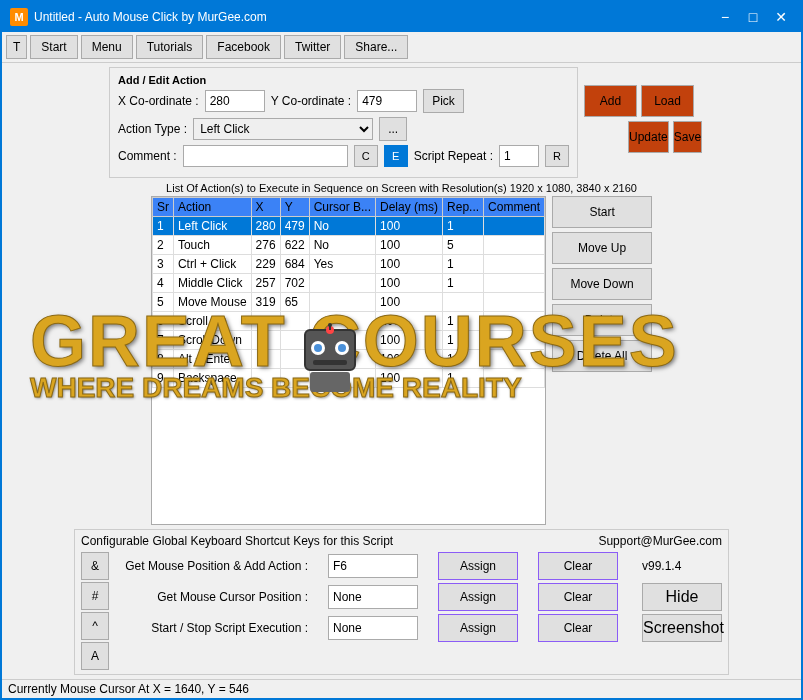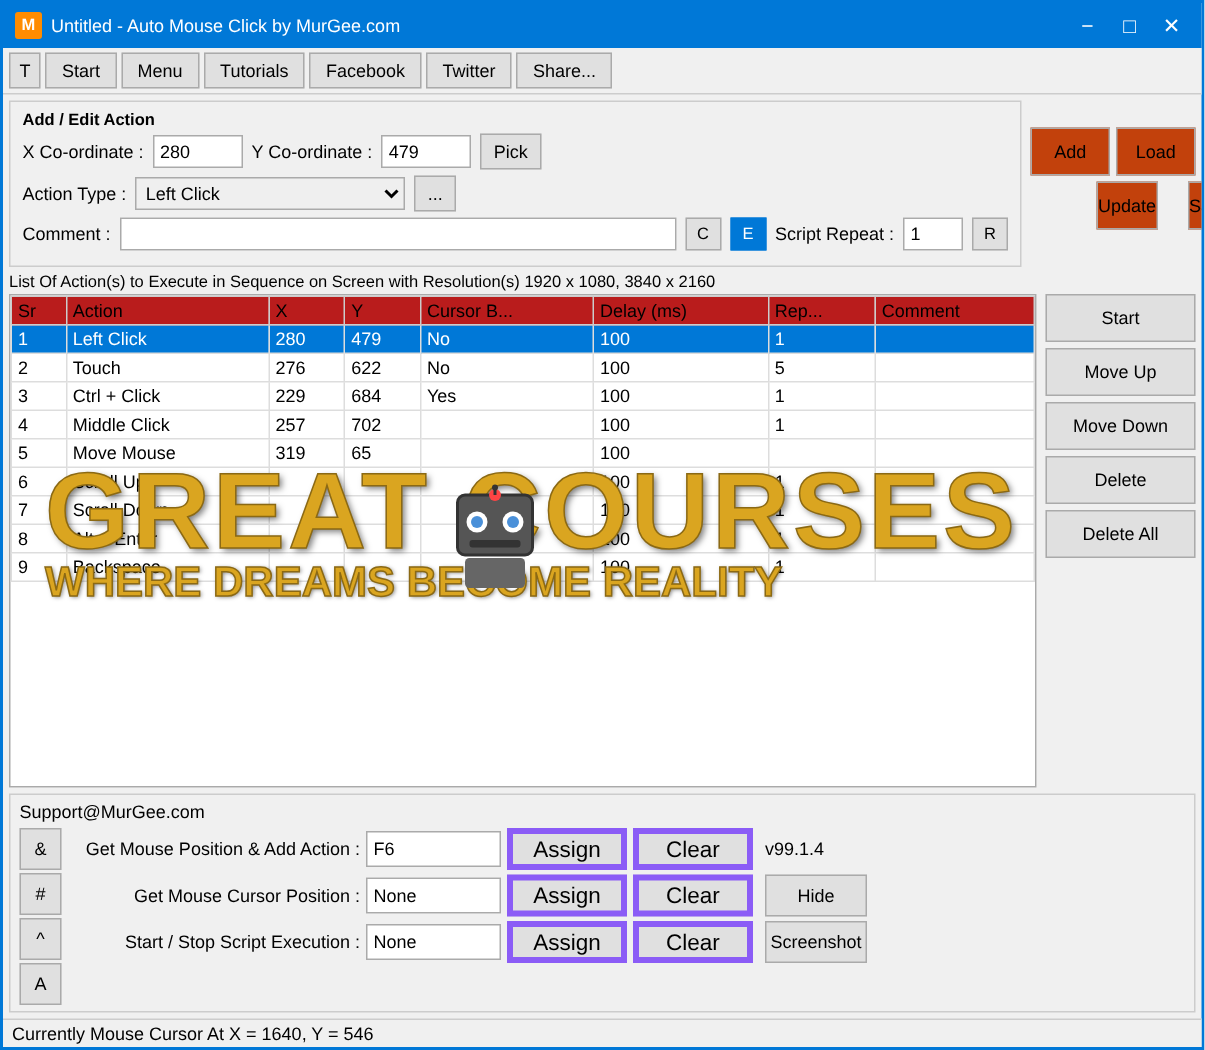--- a/index.html
+++ b/index.html
@@ -87,20 +87,21 @@
       font-size: 12px;
       height: 24px;
     }
 
     .content {
       flex: 1;
       display: flex;
       flex-direction: column;
       padding: 4px;
       overflow: hidden;
+      align-items: center;
     }
 
     .section-label {
       font-size: 11px;
       font-weight: bold;
       margin-bottom: 3px;
       color: #000;
     }
 
     .add-edit-panel {
@@ -208,21 +209,21 @@
       overflow: auto;
       background: white;
     }
 
     table {
       width: 100%;
       border-collapse: collapse;
       font-size: 12px;
     }
     thead tr {
-      background: #b91c1c;
+      background: #3b82f6;
     }
     th {
       border: 1px solid #ccc;
       padding: 2px 4px;
       text-align: left;
       font-weight: normal;
       white-space: nowrap;
     }
     td {
       border: 1px solid #ddd;
@@ -257,50 +258,50 @@
     }
     .keyboard-header {
       display: flex;
       justify-content: space-between;
       margin-bottom: 4px;
     }
     .kb-row {
       display: flex;
       align-items: center;
       margin-bottom: 3px;
-      gap: 4px;
+      gap: 20px;
     }
     .kb-label {
       width: 195px;
       font-size: 12px;
       text-align: right;
       flex-shrink: 0;
     }
     .kb-input {
       width: 90px;
       height: 22px;
       border: 1px solid #aaa;
       padding: 11px 4px;
       font-size: 12px;
     }
     .kb-assign-btn, .kb-clear-btn {
       width: 80px;
       height: 28px;
       background: #e0e0e0;
-      border: 4px solid #8b5cf6;
-      cursor: pointer;
-      font-size: 15px;
+      border: 1px solid #8b5cf6;
+      cursor: pointer;
+      font-size: 12px;
     }
     .kb-extra-btn {
-      width: 68px;
+      width: 80px;
       height: 28px;
       background: #e0e0e0;
       border: 1px solid #aaa;
       cursor: pointer;
-      font-size: 12px;
+      font-size: 16px;
     }
     .small-side-btn {
       width: 28px;
       height: 28px;
       background: #e0e0e0;
       border: 1px solid #aaa;
       cursor: pointer;
       font-size: 12px;
     }
 
@@ -428,21 +429,21 @@
           <input class="script-repeat-input" type="text" value="1" style="">
           <button class="r-btn">R</button>
         </div>
       </div>
 
       <div style="display:flex; flex-direction:column; gap:4px; width:110px; flex-shrink:0; padding-top:18px;">
         <div style="display:flex; gap:4px;">
           <button class="main-btn" style="flex:1;">Add</button>
           <button class="main-btn" style="flex:1;">Load</button>
         </div>
-        <div style="display:flex; gap:20px;padding-left:44px;">
+        <div style="display:flex; gap:4px;padding-left:44px;">
           <button class="main-btn" style="flex:1;">Update</button>
           <button class="main-btn" style="flex:1;">Save</button>
         </div>
       </div>
     </div>
 
     <div class="list-info">List Of Action(s) to Execute in Sequence on Screen with Resolution(s) 1920 x 1080, 3840 x 2160</div>
 
     <div class="layout-main">
       <div class="layout-left">
@@ -560,20 +561,21 @@
         <button class="side-btn">Start</button>
         <button class="side-btn">Move Up</button>
         <button class="side-btn">Move Down</button>
         <button class="side-btn">Delete</button>
         <button class="side-btn">Delete All</button>
       </div>
     </div>
 
     <div class="keyboard-section">
       <div class="keyboard-header">
+        <span>Configurable Global Keyboard Shortcut Keys for this Script</span>
         <span>Support@MurGee.com</span>
       </div>
 
       <div style="display:flex; gap:4px;">
 
         <div style="display:flex; flex-direction:column; gap:2px; justify-content:flex-end;">
           <button class="small-side-btn">&amp;</button>
           <button class="small-side-btn">#</button>
           <button class="small-side-btn">^</button>
           <button class="small-side-btn">A</button>

